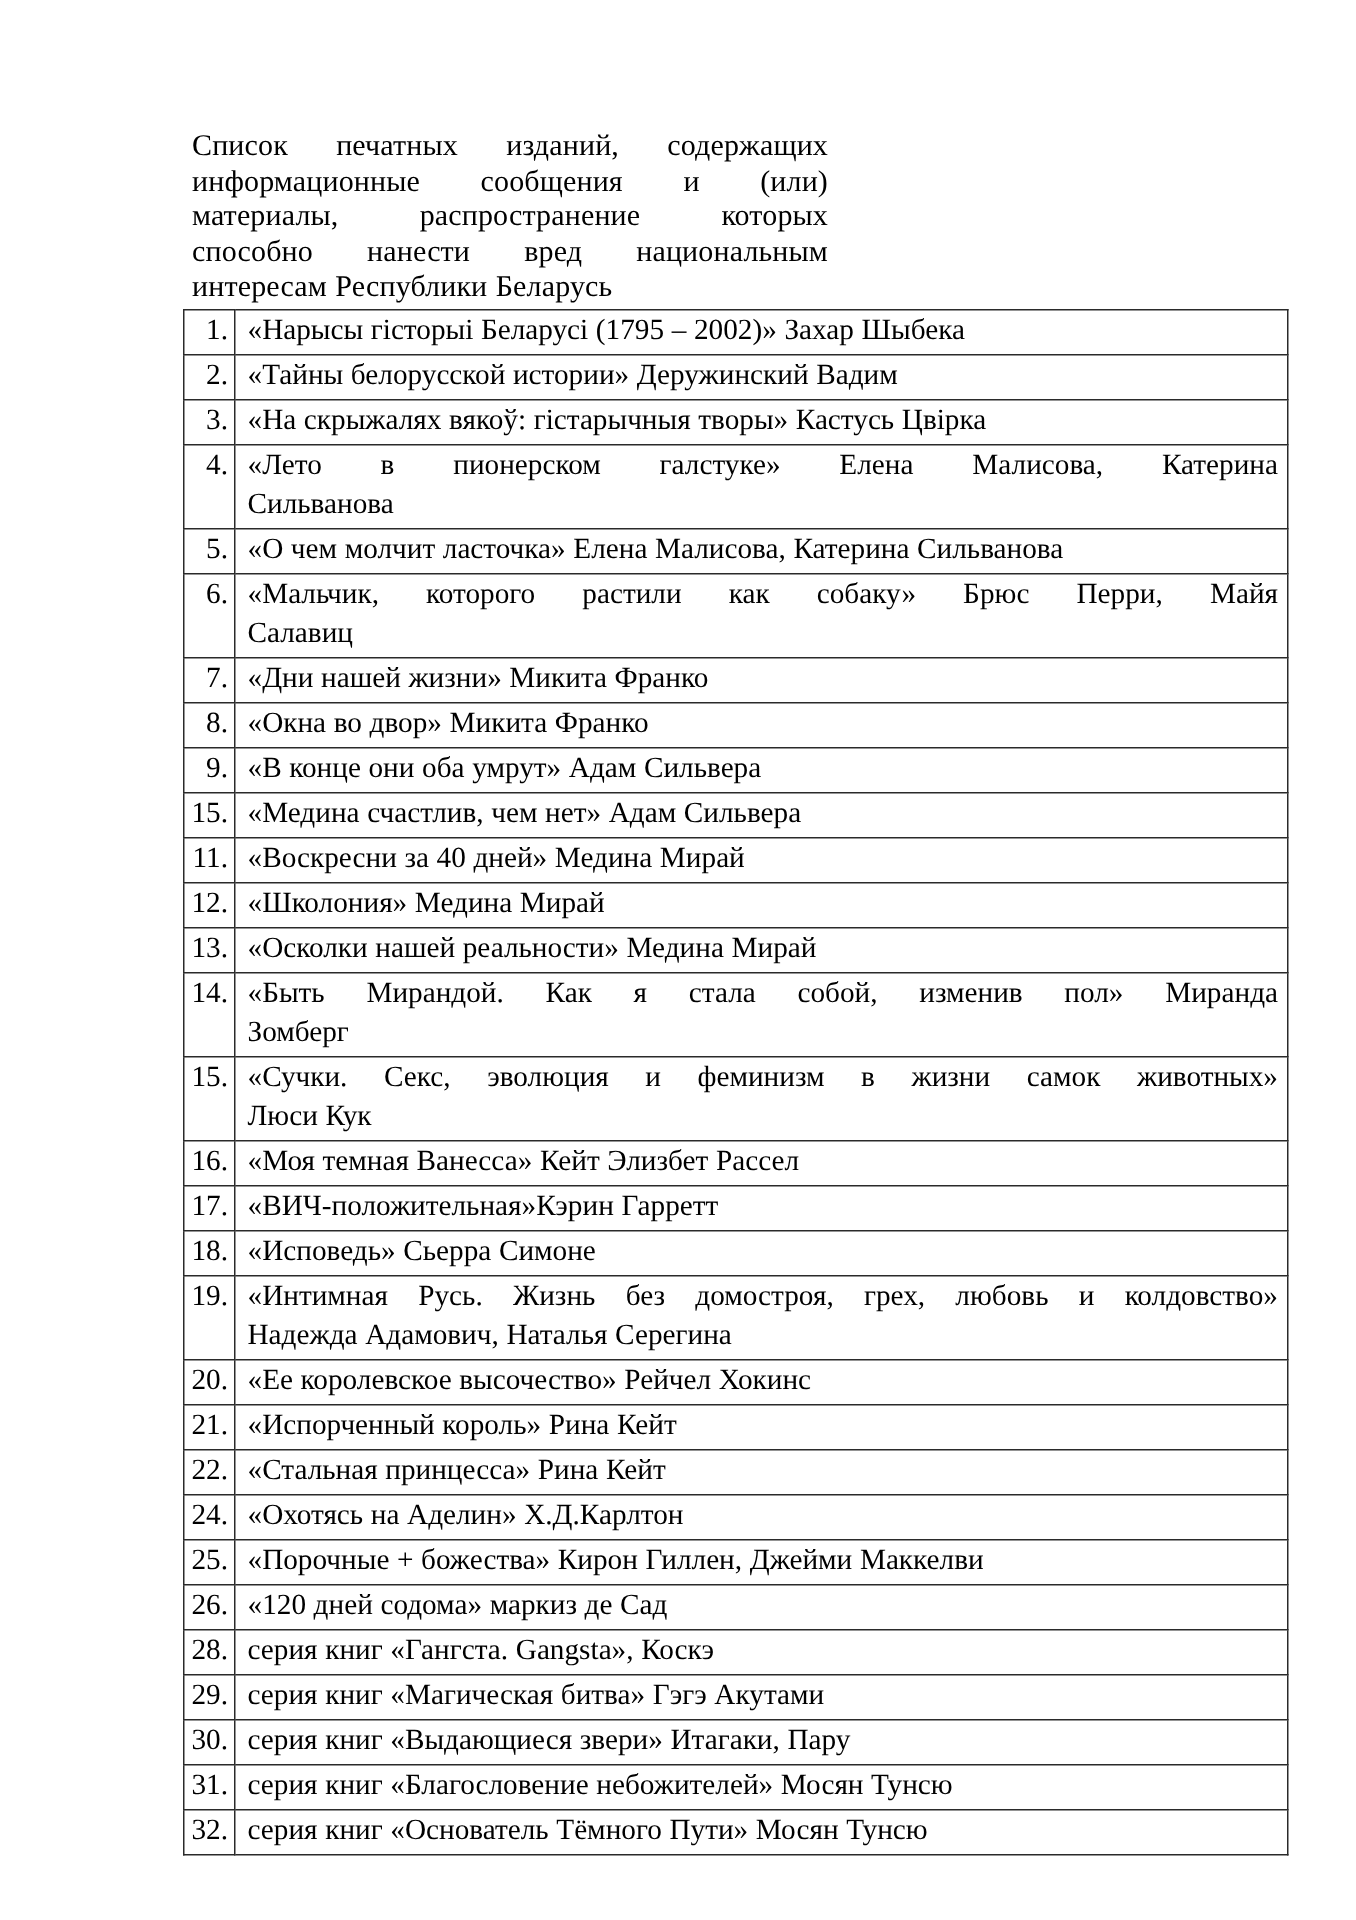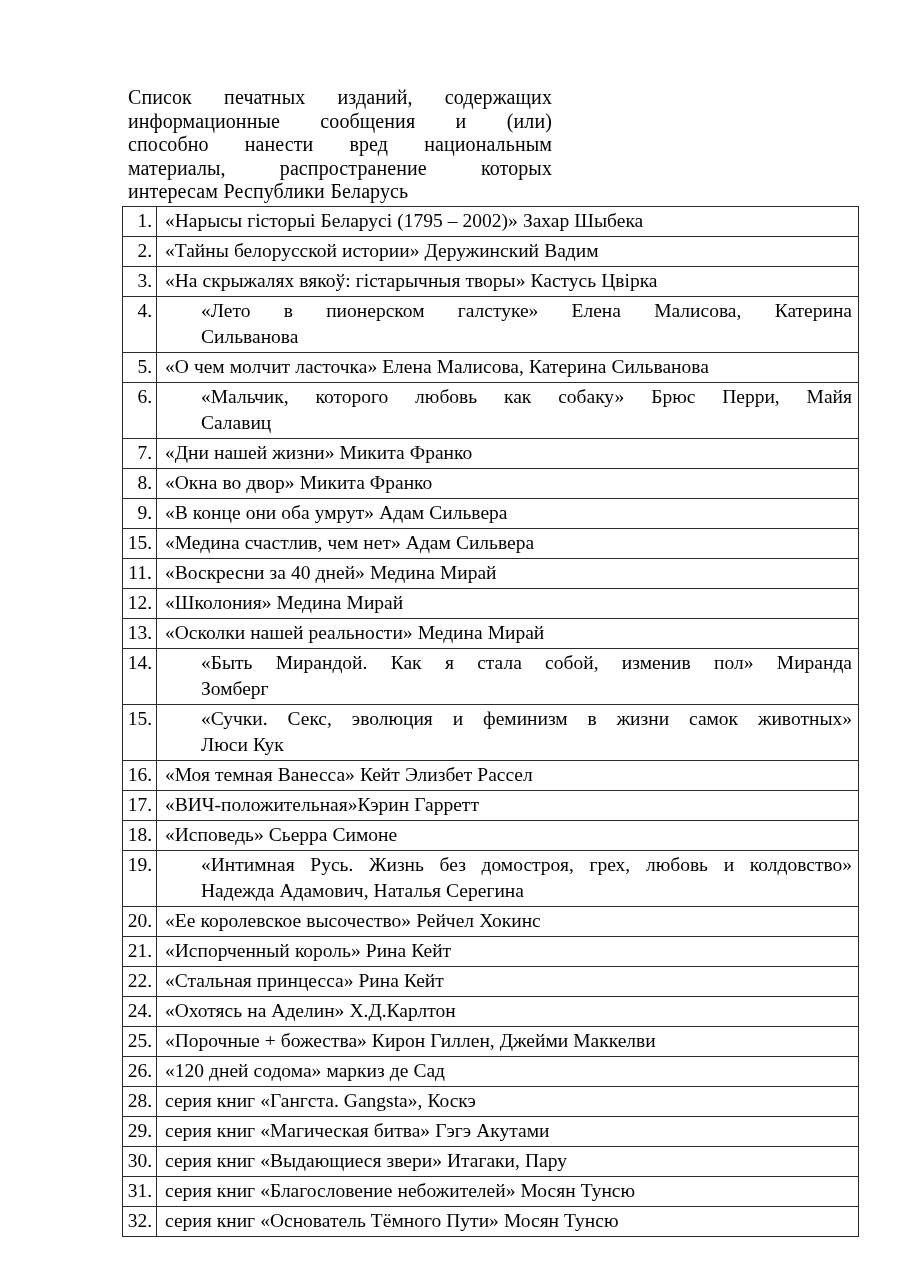--- a/index.html
+++ b/index.html
@@ -80,42 +80,41 @@
     padding: 1px 6px 2px 8px;
     line-height: 26px;
     text-align: justify;
     text-align-last: left;
     -moz-text-align-last: left;
     word-spacing: 0.2px;
   }
   .cell-text .ln {
     display: block;
     white-space: nowrap;
-    margin-left: 36px;
   }
   .cell-text .ln.just {
     text-align: justify;
     text-align-last: justify;
     -moz-text-align-last: justify;
   }
   .cell-text .ln.plain {
     text-align-last: left;
     -moz-text-align-last: left;
   }
 </style>
 </head>
 <body>
 
 <div class="page">
 
   <div class="doc-title">
       <span class="ttl-line">Список печатных изданий, содержащих</span>
       <span class="ttl-line">информационные сообщения и (или)</span>
+      <span class="ttl-line">материалы, распространение которых</span>
       <span class="ttl-line">способно нанести вред национальным</span>
-      <span class="ttl-line">материалы, распространение которых</span>
       <span class="ttl-line last">интересам Республики Беларусь</span>
     </div>
 
   <table class="list-table">
     <colgroup>
       <col class="col-num">
       <col>
     </colgroup>
     <tbody>
         <tr>
@@ -160,21 +159,21 @@
           <td>
             <span class="cell-text">«О чем молчит ласточка» Елена Малисова, Катерина Сильванова</span>
           </td>
         </tr>
         <tr>
           <td>
             <span class="cell-num">6.</span>
           </td>
           <td>
             <span class="cell-text">
-              <span class="ln just">«Мальчик, которого любовь как собаку» Брюс Перри, Майя</span>
+              <span class="ln just">«Мальчик, которого растили как собаку» Брюс Перри, Майя</span>
               <span class="ln plain">Салавиц</span>
             </span>
           </td>
         </tr>
         <tr>
           <td>
             <span class="cell-num">7.</span>
           </td>
           <td>
             <span class="cell-text">«Дни нашей жизни» Микита Франко</span>

